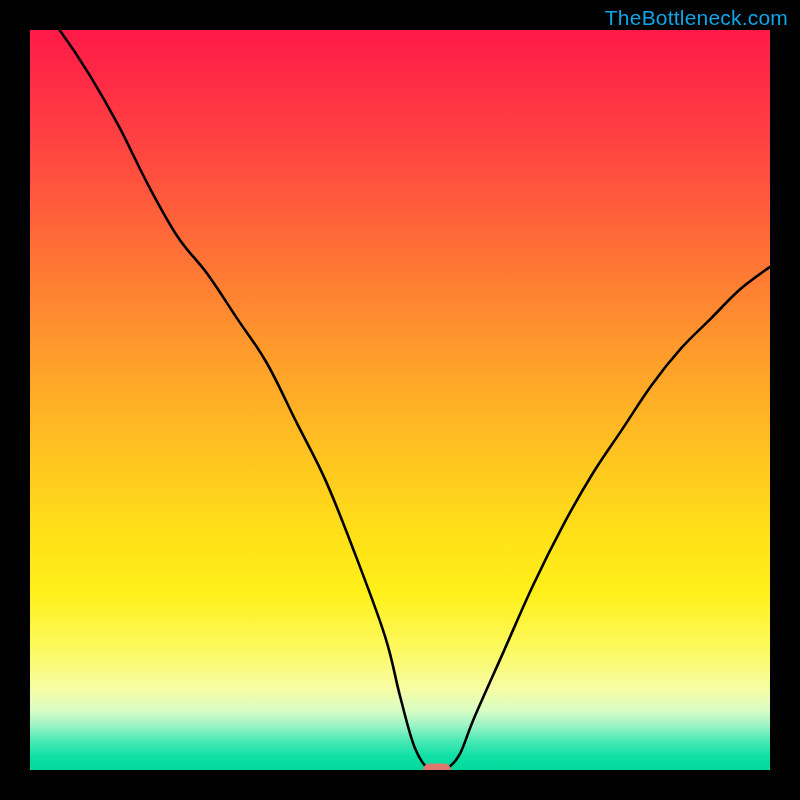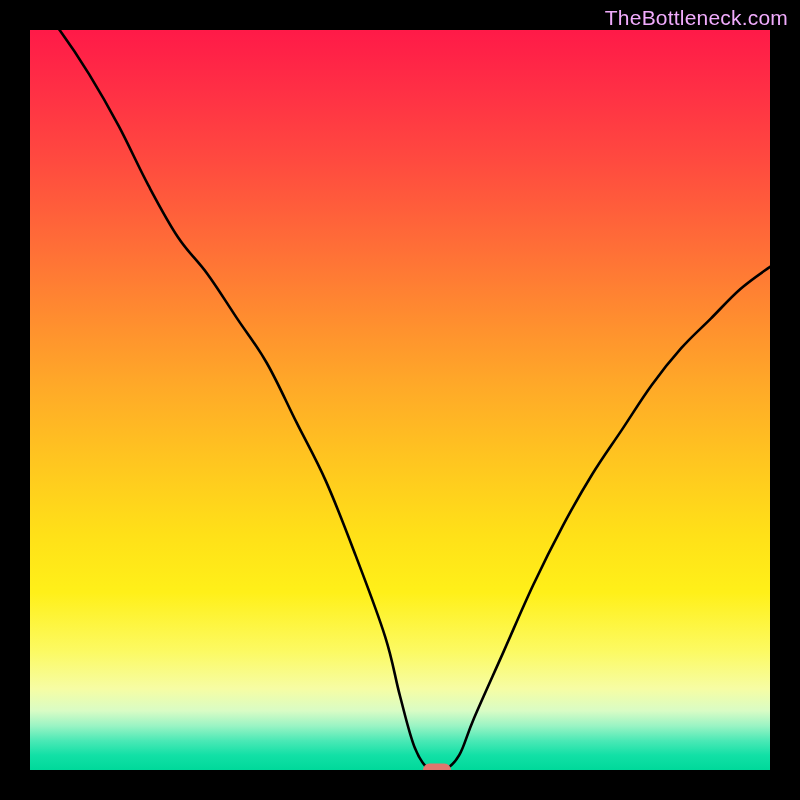--- a/index.html
+++ b/index.html
@@ -57,21 +57,21 @@
     width: 28px;
     height: 13px;
     border-radius: 7px;
     background: #e0776e;
     transform: translate(-50%, -50%);
   }
   .attribution {
     position: absolute;
     top: 6px;
     right: 12px;
-    color: #f0abfc;
+    color: #0ea5e9;
     font-size: 21px;
     font-weight: 500;
     letter-spacing: 0.2px;
   }
 </style>
 </head>
 <body>
 
 <div class="frame">
 

